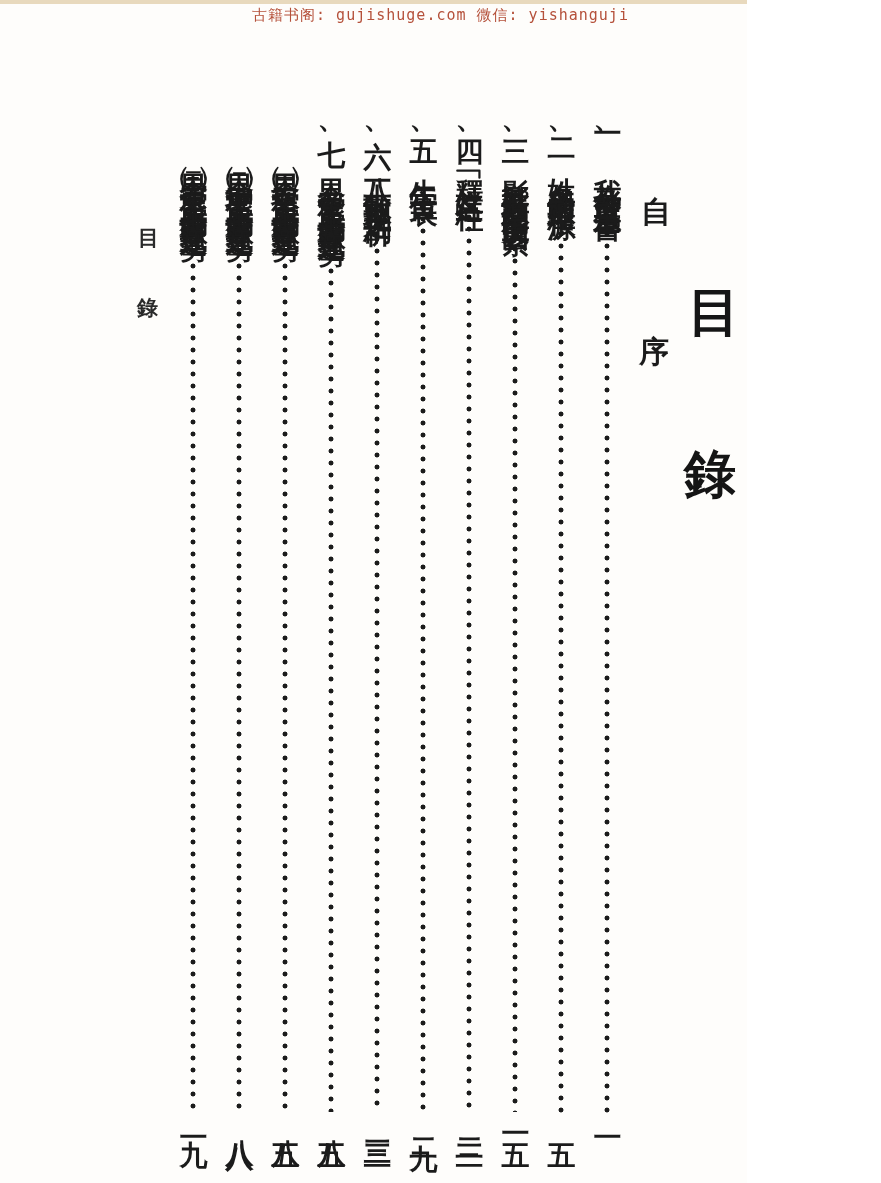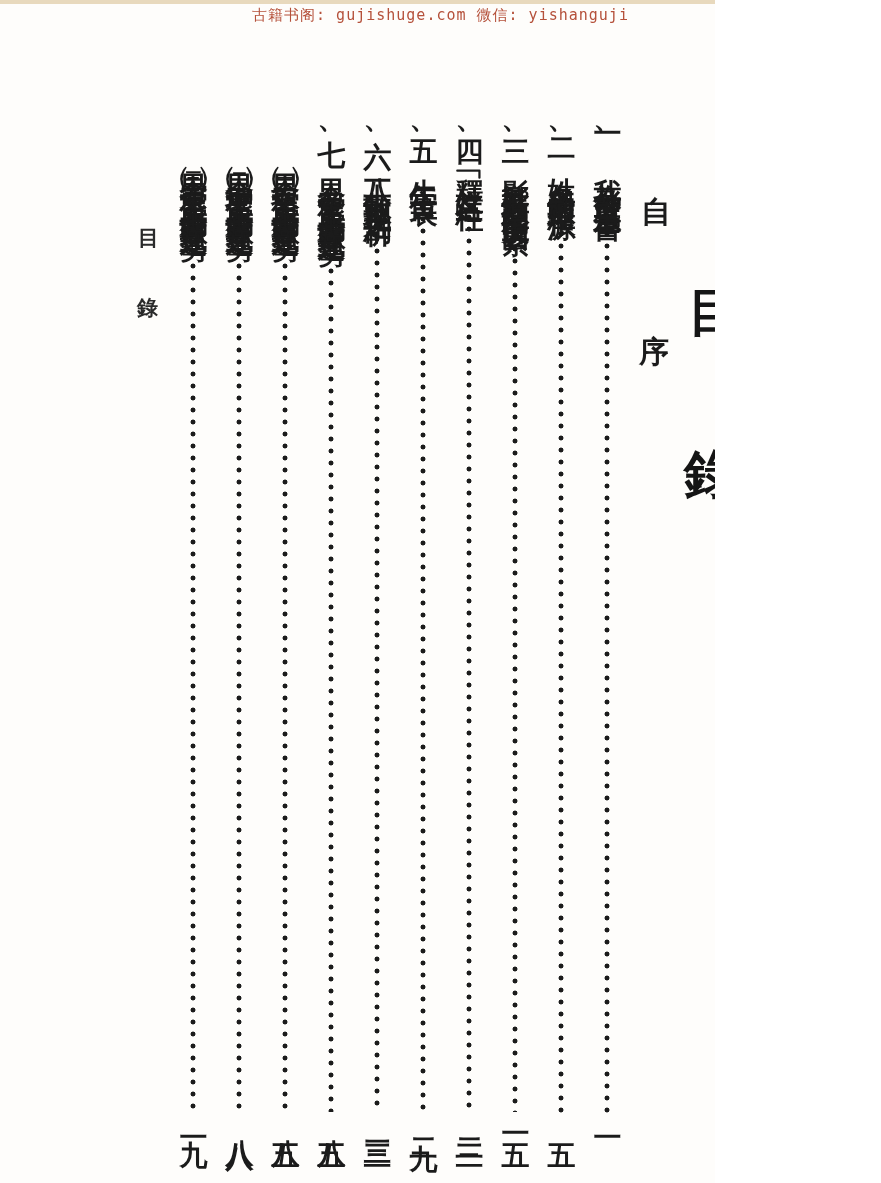--- a/index.html
+++ b/index.html
@@ -7,20 +7,21 @@
     width: 881px; height: 1183px;
     background: #ffffff;
     font-family: "DejaVu Serif", "Liberation Serif", serif;
   }
   .screen {
     position: relative;
     width: 715px; height: 1183px;
     overflow: hidden;
     background: #fefdfb;
     color: #1b1b1b;
+    padding-left: 32px;
   }
 
   
   .top-strip {
     position: absolute; left: 0; top: 0;
     width: 881px; height: 4px;
     background: #e8d9bd;
   }
   .watermark {
     position: absolute; left: 0; top: 6px;

